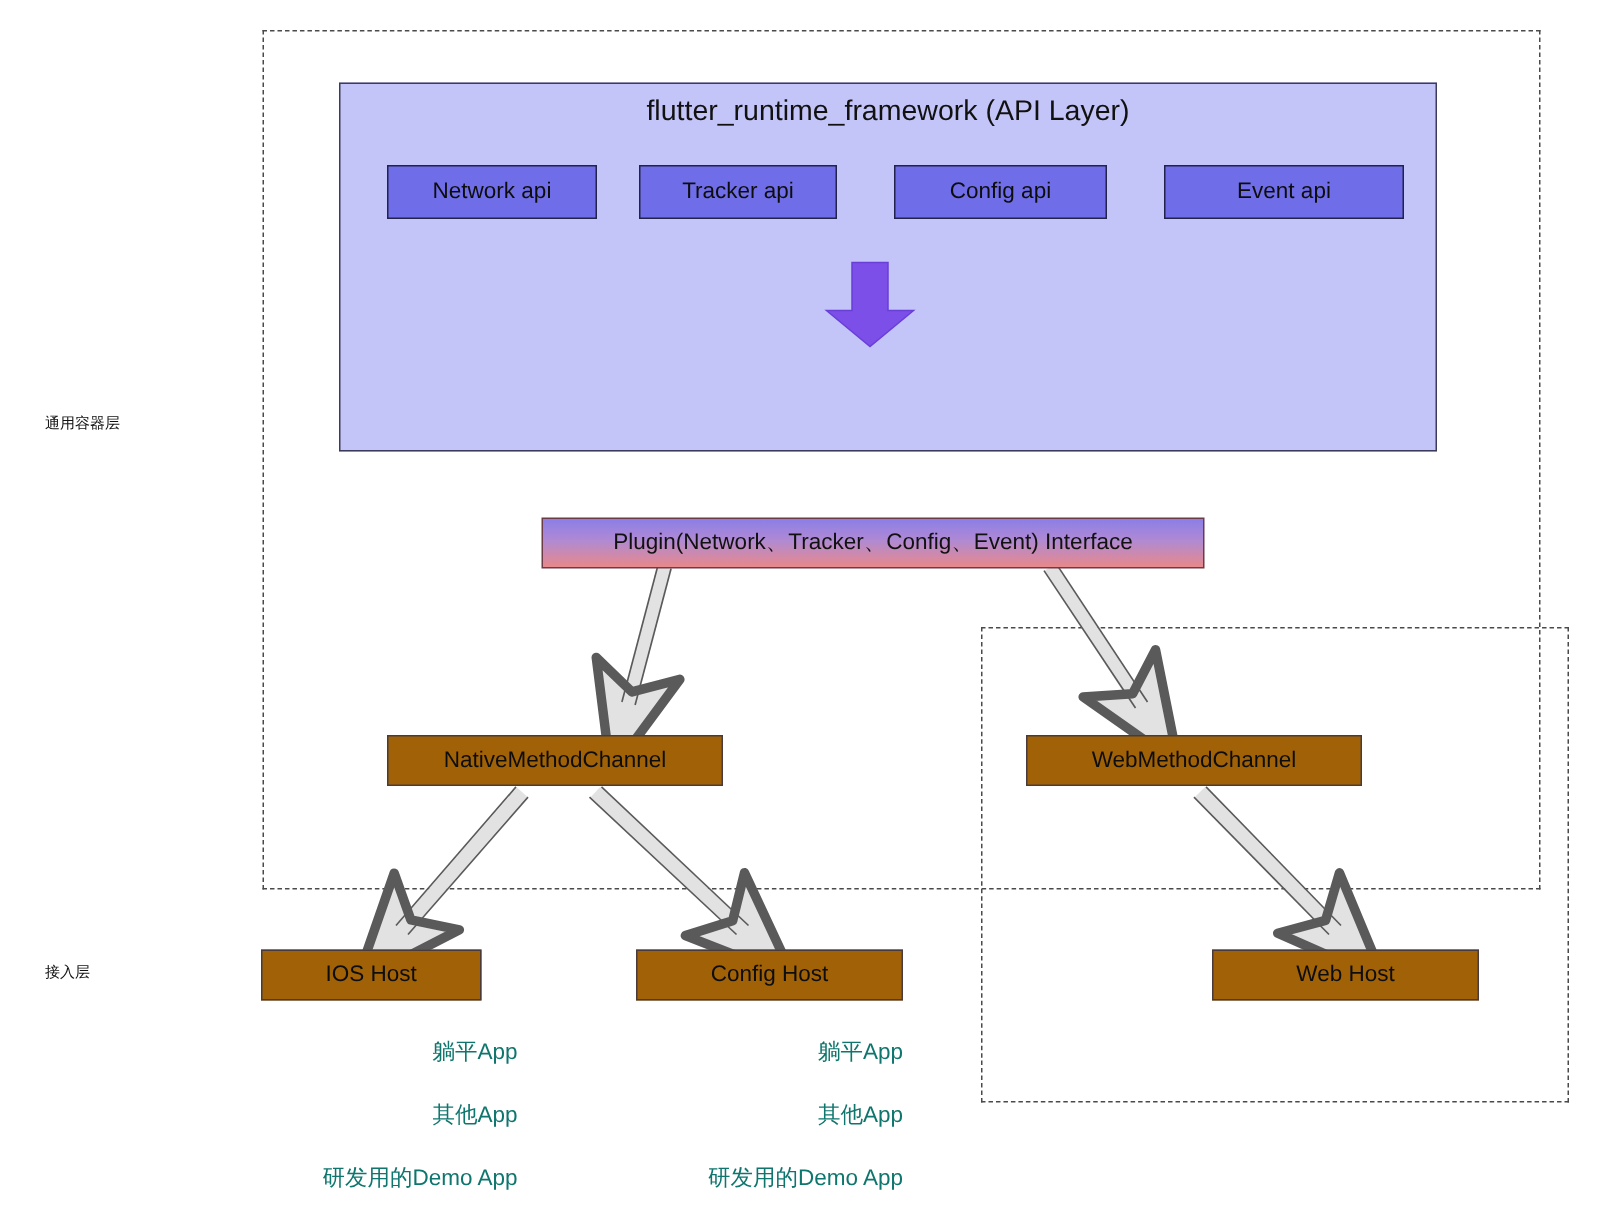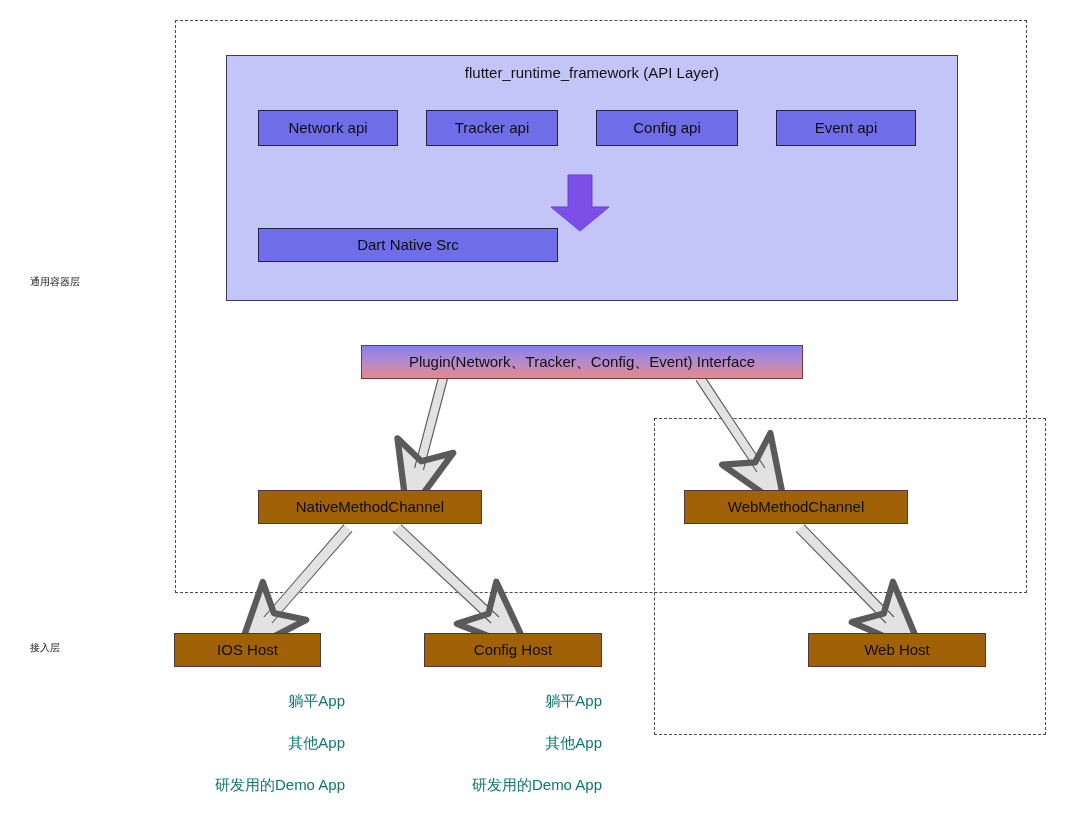--- a/index.html
+++ b/index.html
@@ -43,21 +43,21 @@
     border: 1.6px dashed #4a4a4a;
     background: transparent;
   }
   
   .framework-box {
     background: #c3c4f7;
     border: 1.6px solid #3c3c5a;
   }
   .framework-title {
     position: absolute;
-    font-size: 15px;
+    font-size: 19px;
     color: #111;
     white-space: nowrap;
   }
   
   .api-box {
     background: #6f6ee8;
     border: 1.6px solid #22224a;
     font-size: 15px;
     color: #0d0d0d;
   }
@@ -113,33 +113,30 @@
 
   <div class="node api-box" style="left:258px; top:110px; width:140px; height:36px;">
     <span>Network api</span>
   </div>
   <div class="node api-box" style="left:426px; top:110px; width:132px; height:36px;">
     <span>Tracker api</span>
   </div>
   <div class="node api-box" style="left:596px; top:110px; width:142px; height:36px;">
     <span>Config api</span>
   </div>
-  <div class="node api-box" style="left:776px; top:110px; width:140px; height:36px;">
+  <div class="node api-box" style="left:776px; top:110px; width:160px; height:36px;">
     <span>Event api</span>
   </div>
 
   <svg class="layer" viewBox="0 0 1080 814">
     <g>
       <path d="M568,175 L592,175 L592,207 L609,207 L580,231 L551,207 L568,207 Z" fill="#7b4fe8" stroke="#6a3fd8" stroke-width="1"></path>
     </g>
   </svg>
 
-  <div class="node src-box" style="left:258px; top:228px; width:300px; height:34px;">
-    <span>Dart Native Src</span>
-  </div>
 
   <svg class="layer" viewBox="0 0 1080 814">
     <defs>
       <marker id="headOpen" markerWidth="10" markerHeight="10" refX="3.2" refY="3.6" orient="auto" markerUnits="strokeWidth">
         <path d="M0.4,0.4 L8.4,3.6 L0.4,6.8 L2.2,3.6 Z" fill="#e2e2e2" stroke="#5a5a5a" stroke-width="0.7" stroke-linejoin="round"></path>
       </marker>
     </defs>
     <g fill="none" stroke="#5a5a5a" stroke-width="1.2">
 
       <path d="M443,378 L419,470" stroke="#e2e2e2" stroke-width="9" marker-end="url(#headOpen)"></path>

